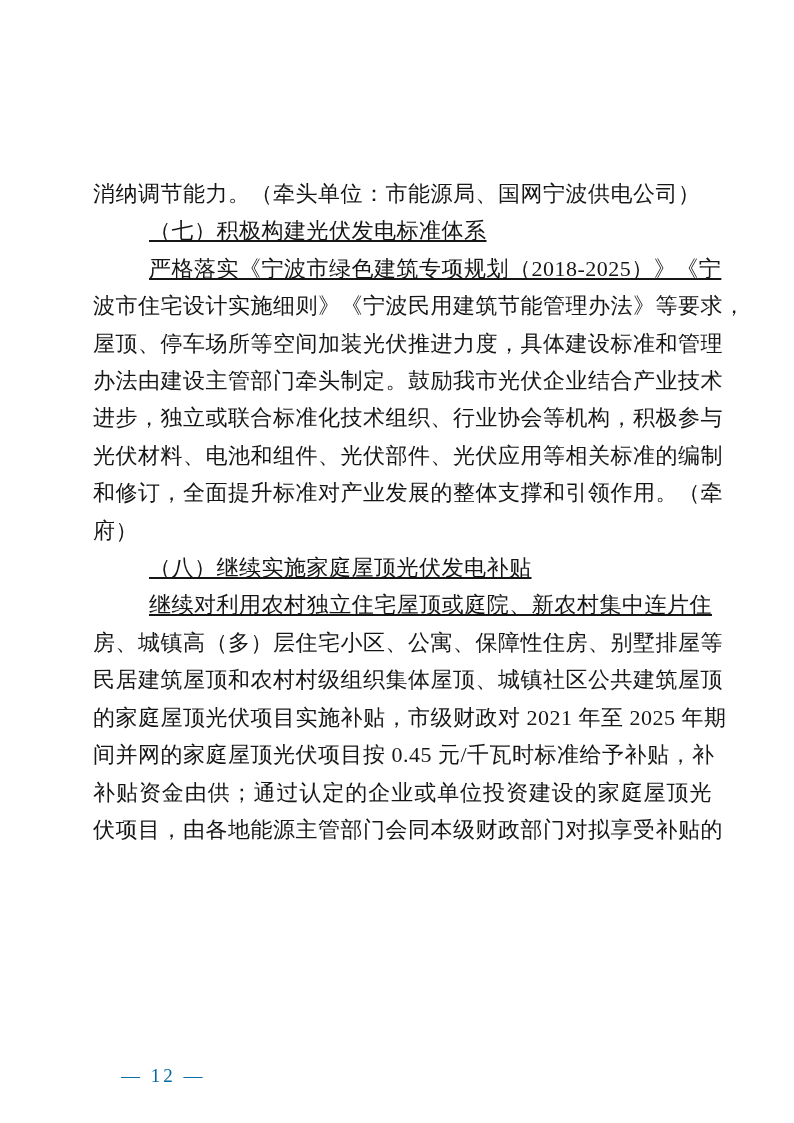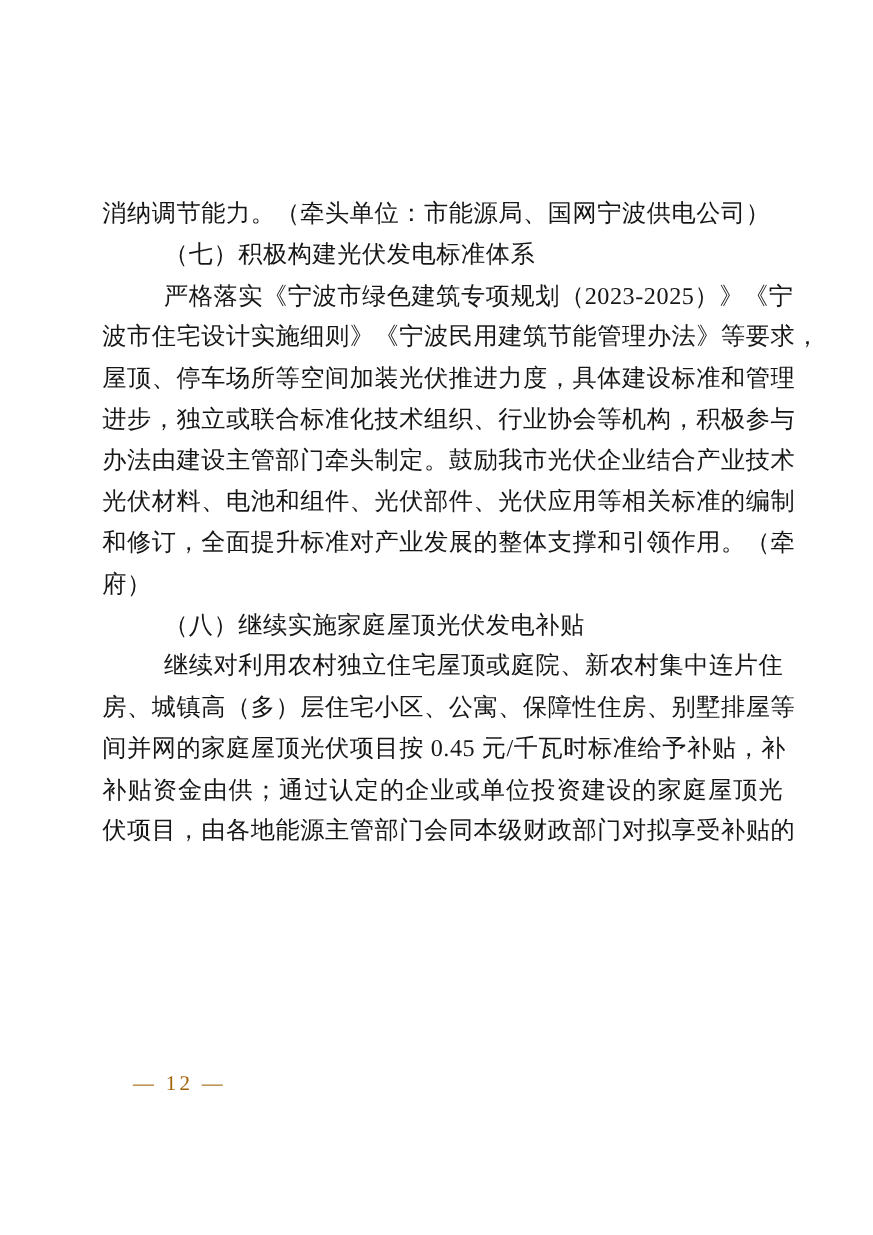--- a/index.html
+++ b/index.html
@@ -30,57 +30,60 @@
     letter-spacing: 0.5px;
   }
   .stretch {
     text-align: justify;
     text-align-last: justify;
     -moz-text-align-last: justify;
     text-justify: inter-character;
   }
   .indent {
     text-indent: 56px;
+    text-decoration: underline;
   }
   .heading {
     font-weight: 500;
   }
   .footer {
     position: absolute;
     left: 121px;
-    top: 948px;
+    top: 1038px;
     font-size: 19px;
     letter-spacing: 3px;
-    color: #a16207;
+    color: #0369a1;
   }
 </style>
 </head>
 <body>
 
 <div class="page">
 
   <div class="text-block">
 
     <div class="line">消纳调节能力。（牵头单位：市能源局、国网宁波供电公司）</div>
 
     <div class="line indent heading">（七）积极构建光伏发电标准体系</div>
 
-    <div class="line indent stretch">严格落实《宁波市绿色建筑专项规划（2023-2025）》《宁</div>
+    <div class="line indent stretch">严格落实《宁波市绿色建筑专项规划（2018-2025）》《宁</div>
     <div class="line stretch">波市住宅设计实施细则》《宁波民用建筑节能管理办法》等要求，</div>
     <div class="line stretch">屋顶、停车场所等空间加装光伏推进力度，具体建设标准和管理</div>
+    <div class="line stretch">办法由建设主管部门牵头制定。鼓励我市光伏企业结合产业技术</div>
     <div class="line stretch">进步，独立或联合标准化技术组织、行业协会等机构，积极参与</div>
-    <div class="line stretch">办法由建设主管部门牵头制定。鼓励我市光伏企业结合产业技术</div>
     <div class="line stretch">光伏材料、电池和组件、光伏部件、光伏应用等相关标准的编制</div>
     <div class="line stretch">和修订，全面提升标准对产业发展的整体支撑和引领作用。（牵</div>
     <div class="line">府）</div>
 
     <div class="line indent heading">（八）继续实施家庭屋顶光伏发电补贴</div>
 
     <div class="line indent stretch">继续对利用农村独立住宅屋顶或庭院、新农村集中连片住</div>
     <div class="line stretch">房、城镇高（多）层住宅小区、公寓、保障性住房、别墅排屋等</div>
+    <div class="line stretch">民居建筑屋顶和农村村级组织集体屋顶、城镇社区公共建筑屋顶</div>
+    <div class="line stretch">的家庭屋顶光伏项目实施补贴，市级财政对 2021 年至 2025 年期</div>
     <div class="line stretch">间并网的家庭屋顶光伏项目按 0.45 元/千瓦时标准给予补贴，补</div>
     <div class="line stretch">补贴资金由供；通过认定的企业或单位投资建设的家庭屋顶光</div>
     <div class="line stretch">伏项目，由各地能源主管部门会同本级财政部门对拟享受补贴的</div>
 
   </div>
 
   <div class="footer">— 12 —</div>
 
 </div>
 

